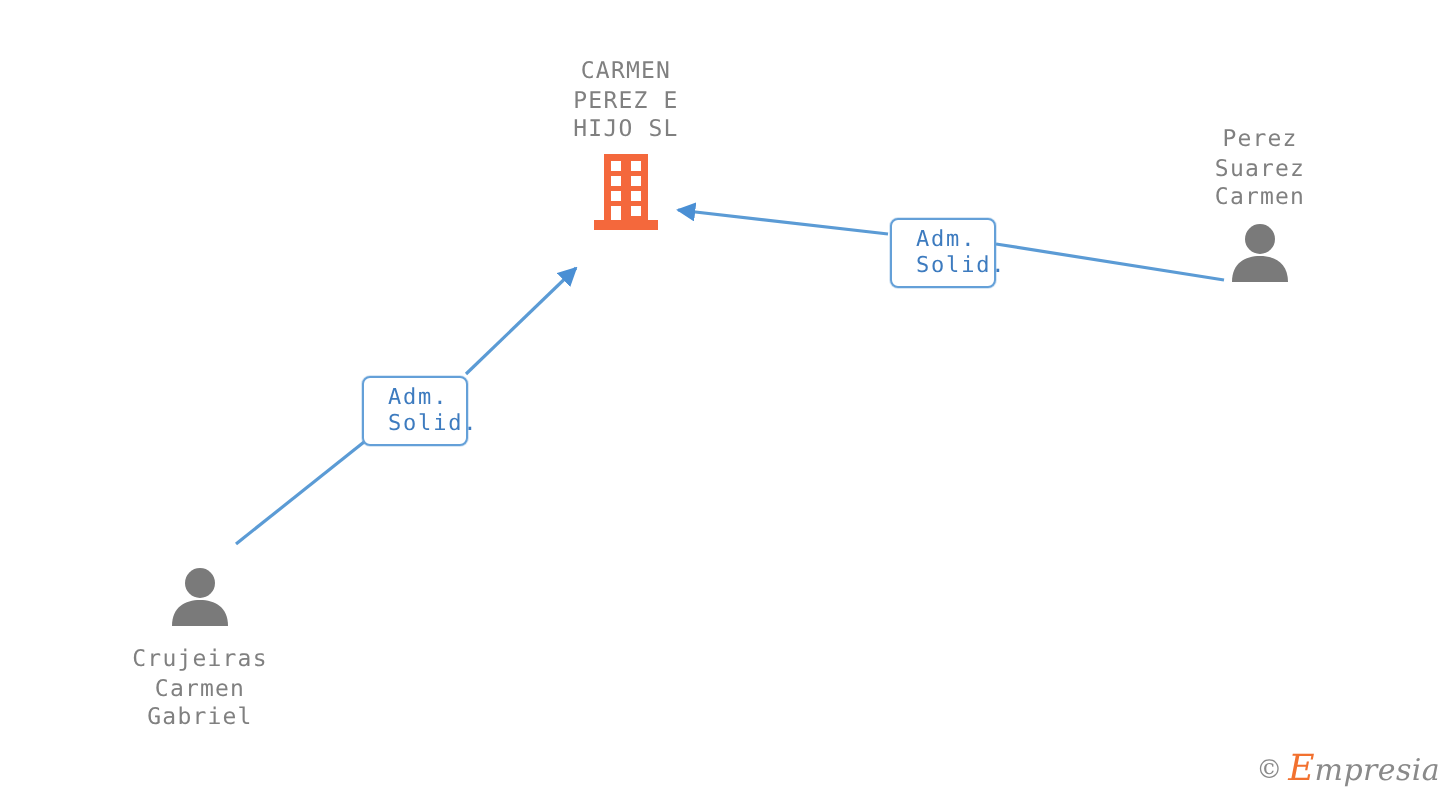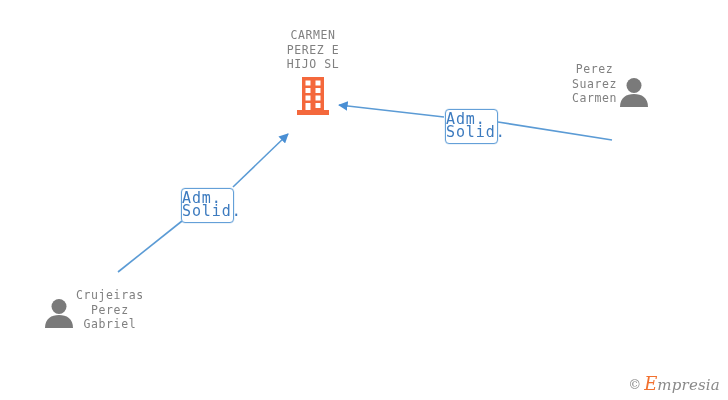--- a/index.html
+++ b/index.html
@@ -44,22 +44,22 @@
     white-space: pre-line;
   }
   .building-icon {
     margin-top: 5px;
   }
 
   
   .person-node {
     position: absolute;
     display: flex;
-    flex-direction: row;
-    align-items: flex-end;
+    flex-direction: column;
+    align-items: center;
   }
   .person-node.label-below { }
   .person-label {
     color: #808080;
     font-size: 11.5px;
     line-height: 14.5px;
     letter-spacing: 0.6px;
     text-align: center;
     white-space: pre-line;
   }
@@ -77,25 +77,25 @@
   #person-left .person-label { margin-top: 5px; }
 
   
   .relation-label {
     position: absolute;
     box-sizing: border-box;
     border: 1px solid #64a0d8;
     border-radius: 4px;
     background: #ffffff;
     color: #3d7bbf;
-    font-size: 15px;
+    font-size: 11px;
     line-height: 13px;
     letter-spacing: 0.9px;
     text-align: left;
-    padding: 3px 7px 4px 0;
+    padding: 3px 7px 4px 12px;
     white-space: pre-line;
     box-shadow: 0 0 0 0.5px rgba(100,160,216,0.25);
   }
   #rel-right { left: 445px; top: 109px; width: 53px; }
   #rel-left  { left: 181px; top: 188px; width: 53px; }
 
   
   #watermark {
     position: absolute;
     right: 8px;
@@ -180,21 +180,21 @@
   </div>
 
   <div id="person-left" class="person-node label-below">
     <div>
       <svg width="34" height="30" viewBox="0 0 34 30" xmlns="http://www.w3.org/2000/svg">
         <circle cx="17" cy="8.5" r="7.5" fill="#7a7a7a"></circle>
         <path d="M 3 30 C 3 20.5 9.5 17 17 17 C 24.5 17 31 20.5 31 30 Z" fill="#7a7a7a"></path>
       </svg>
     </div>
     <div class="person-label">Crujeiras
-Perez
+Carmen
 Gabriel</div>
   </div>
 
   <div id="rel-right" class="relation-label">Adm.
 Solid.</div>
 
   <div id="rel-left" class="relation-label">Adm.
 Solid.</div>
 
   <div id="watermark">

